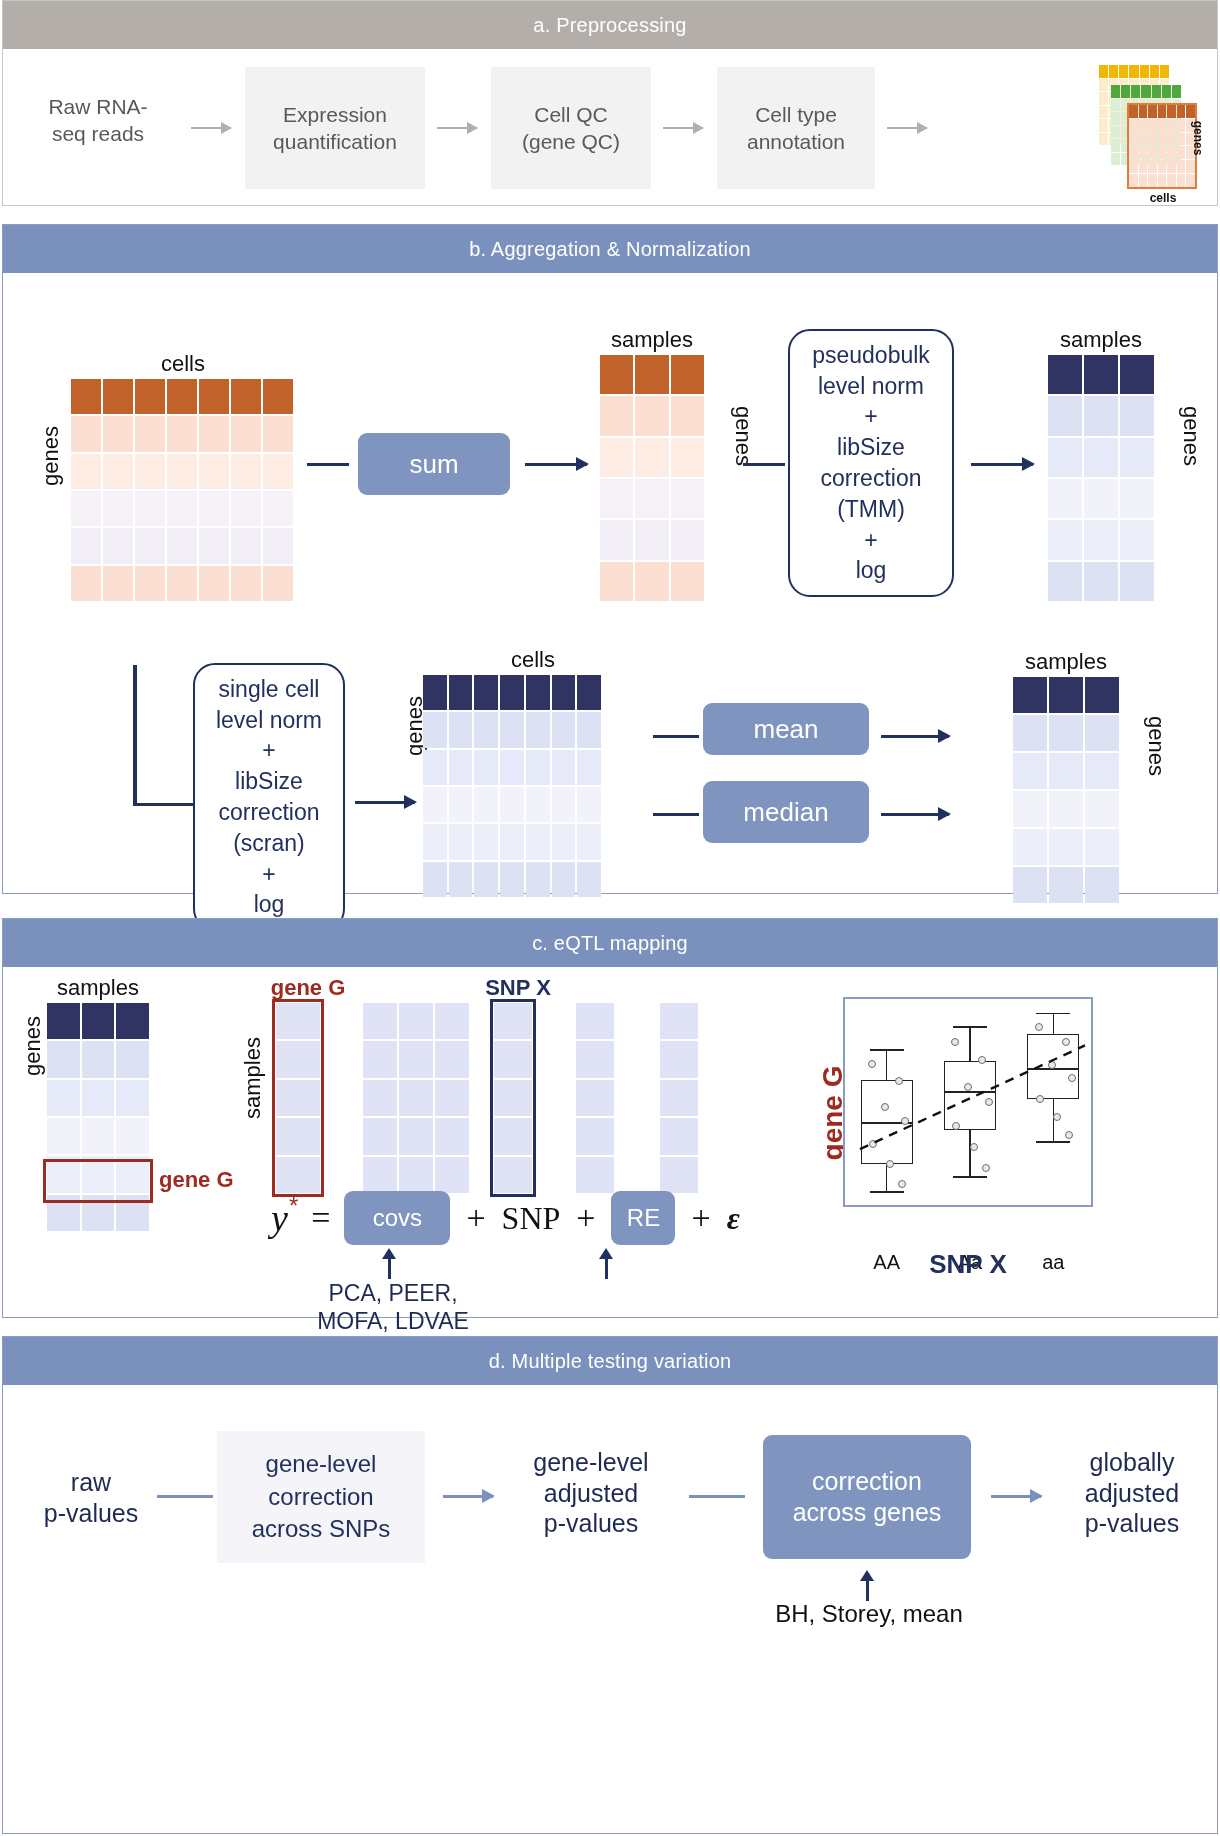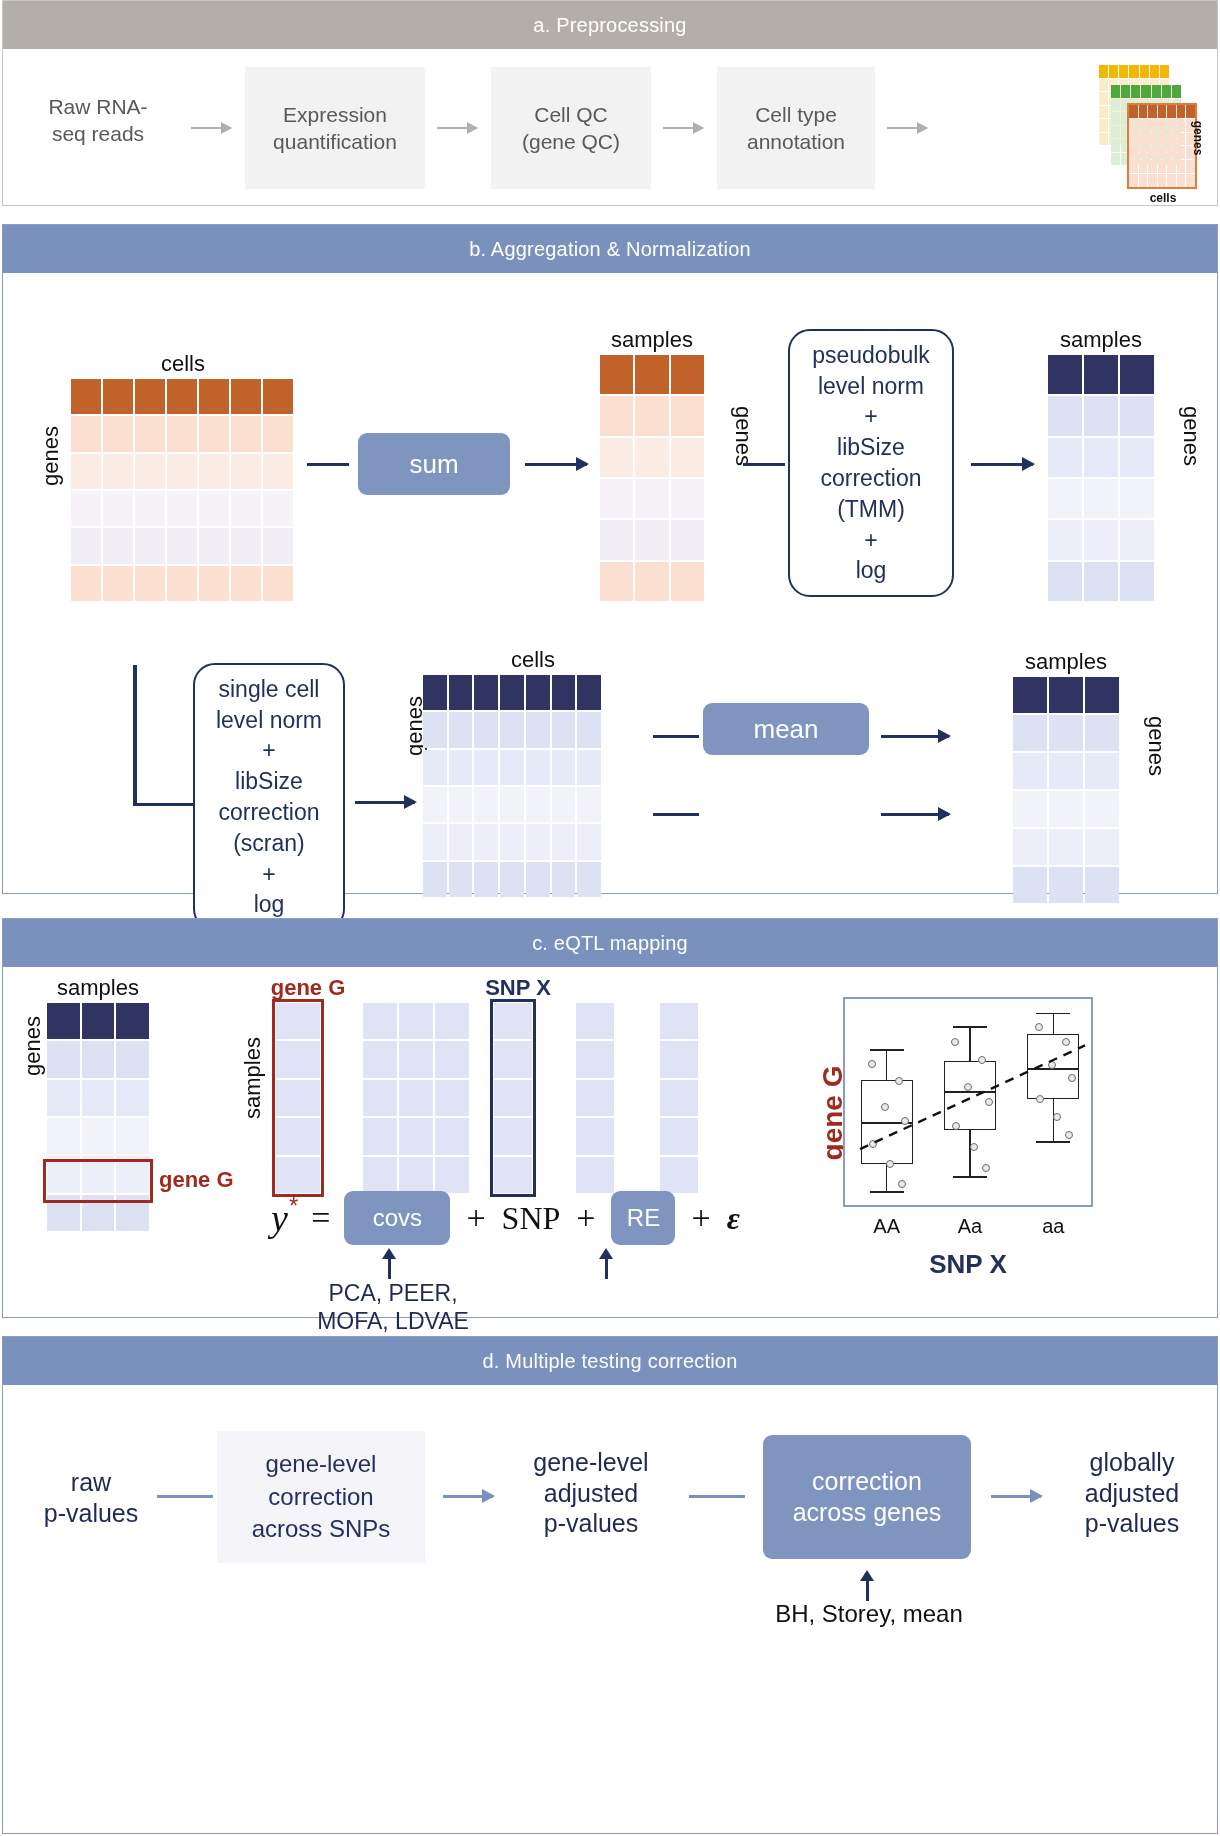--- a/index.html
+++ b/index.html
@@ -107,21 +107,21 @@
     border-right:7px solid transparent;}
 
   
   .bp-frame{position:absolute;border:2px solid #8a9cc4;background:#fff;box-sizing:border-box;}
   .bp-box{position:absolute;border:1.6px solid #222;background:transparent;box-sizing:border-box;}
   .bp-med{position:absolute;height:1.6px;background:#222;}
   .bp-v{position:absolute;width:1.6px;background:#222;}
   .bp-cap{position:absolute;height:1.6px;background:#222;}
   .bp-pt{position:absolute;width:6px;height:6px;border-radius:50%;
          background:#e9e9ea;border:1.2px solid #6d6d70;}
-  .bp-tick{position:absolute;font-size:20px;color:#111;text-align:center;}
+  .bp-tick{position:absolute;font-size:20px;color:#111;text-align:center;margin-top:36px;}
 
   .lightbox{
     position:absolute;background:#f4f4f9;display:flex;align-items:center;
     justify-content:center;text-align:center;color:#22305e;font-size:24px;
     line-height:1.35;white-space:pre-line;
   }
 </style>
 </head>
 <body>
 
@@ -459,20 +459,21 @@
         <div class="cellbox" style="background: rgb(221, 225, 244);"></div>
         <div class="cellbox" style="background: rgb(221, 225, 244);"></div>
         <div class="cellbox" style="background: rgb(221, 225, 244);"></div>
       </div>
 
     <div class="nline" style="left:650px;top:462px;width:46px;"></div>
     <div class="pill" style="left:700px;top:430px;width:166px;height:52px;">mean</div>
     <div class="narrow" style="left:878px;top:462px;width:68px;"></div>
 
     <div class="nline" style="left:650px;top:540px;width:46px;"></div>
+    <div class="pill" style="left:700px;top:508px;width:166px;height:62px;">median</div>
     <div class="narrow" style="left:878px;top:540px;width:68px;"></div>
 
     <div class="axtop" style="left:1008px;top:376px;width:110px;">samples</div>
     <div class="mat" id="bm5" style="left: 1010px; top: 404px; width: 106px; height: 226px; grid-template-columns: repeat(3, 1fr); grid-template-rows: repeat(6, 1fr);">
         <div class="cellbox" style="background: rgb(47, 52, 99);"></div>
         <div class="cellbox" style="background: rgb(47, 52, 99);"></div>
         <div class="cellbox" style="background: rgb(47, 52, 99);"></div>
         <div class="cellbox" style="background: rgb(221, 225, 244);"></div>
         <div class="cellbox" style="background: rgb(221, 225, 244);"></div>
         <div class="cellbox" style="background: rgb(221, 225, 244);"></div>
@@ -650,21 +651,21 @@
         <svg width="250" height="210" style="position: absolute; left: 0px; top: 0px;">
           <line x1="15" y1="150.07999999999998" x2="240" y2="46.39999999999999" stroke="#111" stroke-width="2.4" stroke-dasharray="9,7"></line>
         </svg>
       </div>
     <div class="txt navy" style="left:870px;top:282px;width:190px;font-size:26px;font-weight:bold;">SNP X</div>
 
   </div>
 </div>
 
 <div class="panel panel-d">
-  <div class="panel-head head-blue">d. Multiple testing correction</div>
+  <div class="panel-head head-blue">d. Multiple testing variation</div>
   <div class="body-area">
 
     <div class="txt" style="left:8px;top:82px;width:160px;font-size:25px;">raw
 p-values</div>
 
     <div class="bline" style="left:154px;top:110px;width:56px;"></div>
 
     <div class="lightbox" style="left:214px;top:46px;width:208px;height:132px;">gene-level
 correction
 across SNPs</div>

